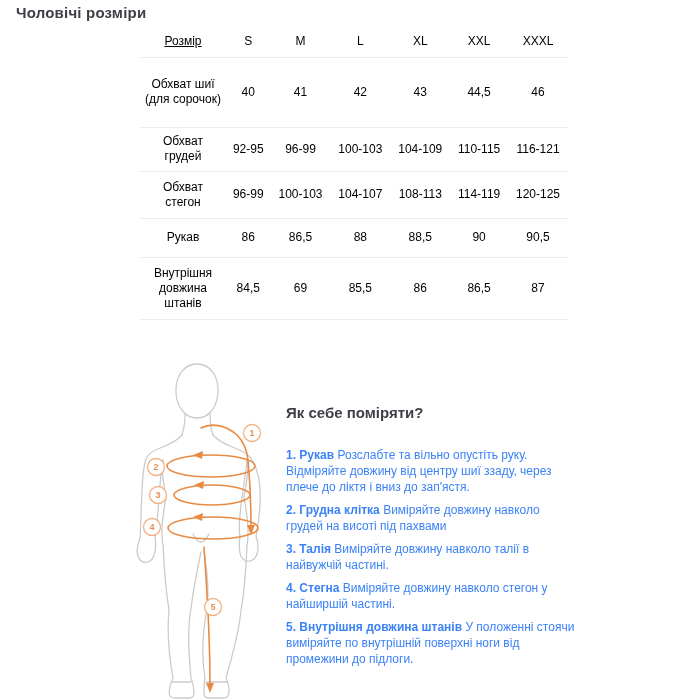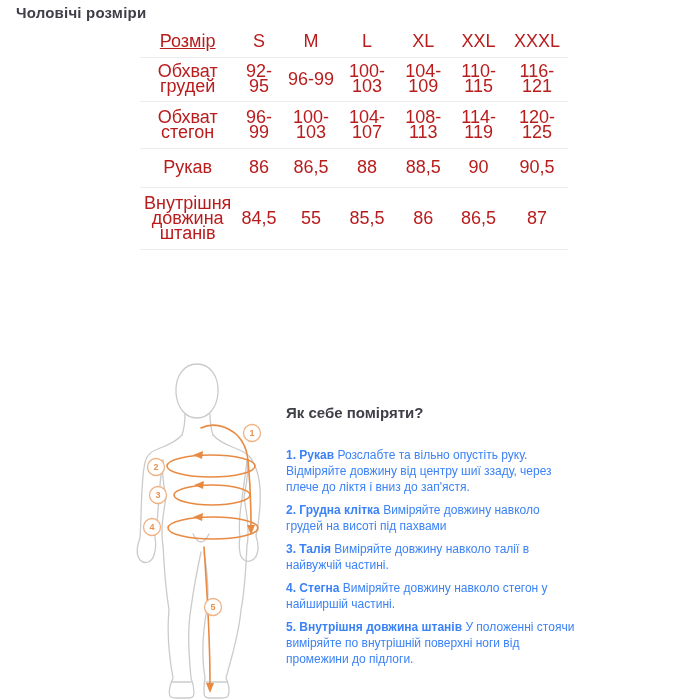--- a/index.html
+++ b/index.html
@@ -10,21 +10,21 @@
     overflow:hidden;
   }
   .page { position:absolute; inset:0; }
   .title {
     position:absolute; top:4px; left:16px; width:100%; 
     font-size:15px; font-weight:700; color:#3f3f47; margin:0; letter-spacing:.2px;
   }
   
   .size-table {
     position:absolute; left:140px; top:26px; width:428px;
-    border-collapse:collapse; font-size:18px; color:#b91c1c;
+    border-collapse:collapse; font-size:12px; color:#000000;
   }
   .size-table th, .size-table td {
     text-align:center; vertical-align:middle; font-weight:400;
     padding:0 4px; line-height:15px;
   }
   .size-table thead tr { height:31px; }
   .size-table tr { border-bottom:1px solid #ececec; }
   .label-col { width:86px; }
   .size-link { text-decoration:underline; cursor:pointer; }
   .rh1 { height:70px; } .rh2 { height:44px; } .rh3 { height:33px; }
@@ -57,20 +57,29 @@
         <th class="label-col"><span class="size-link">Розмір</span></th>
         <th>S</th>
         <th>M</th>
         <th>L</th>
         <th>XL</th>
         <th>XXL</th>
         <th>XXXL</th>
       </tr>
     </thead>
     <tbody>
+      <tr class="rh1">
+        <td class="label-col">Обхват шиї (для сорочок)</td>
+        <td>40</td>
+        <td>41</td>
+        <td>42</td>
+        <td>43</td>
+        <td>44,5</td>
+        <td>46</td>
+      </tr>
       <tr class="rh2">
         <td class="label-col">Обхват грудей</td>
         <td>92-95</td>
         <td>96-99</td>
         <td>100-103</td>
         <td>104-109</td>
         <td>110-115</td>
         <td>116-121</td>
       </tr>
       <tr class="rh4">
@@ -87,21 +96,21 @@
         <td>86</td>
         <td>86,5</td>
         <td>88</td>
         <td>88,5</td>
         <td>90</td>
         <td>90,5</td>
       </tr>
       <tr class="rh6">
         <td class="label-col">Внутрішня довжина штанів</td>
         <td>84,5</td>
-        <td>55</td>
+        <td>69</td>
         <td>85,5</td>
         <td>86</td>
         <td>86,5</td>
         <td>87</td>
       </tr>
     </tbody>
   </table>
 
   <div class="figure">
     <svg viewBox="0 0 145 344">

